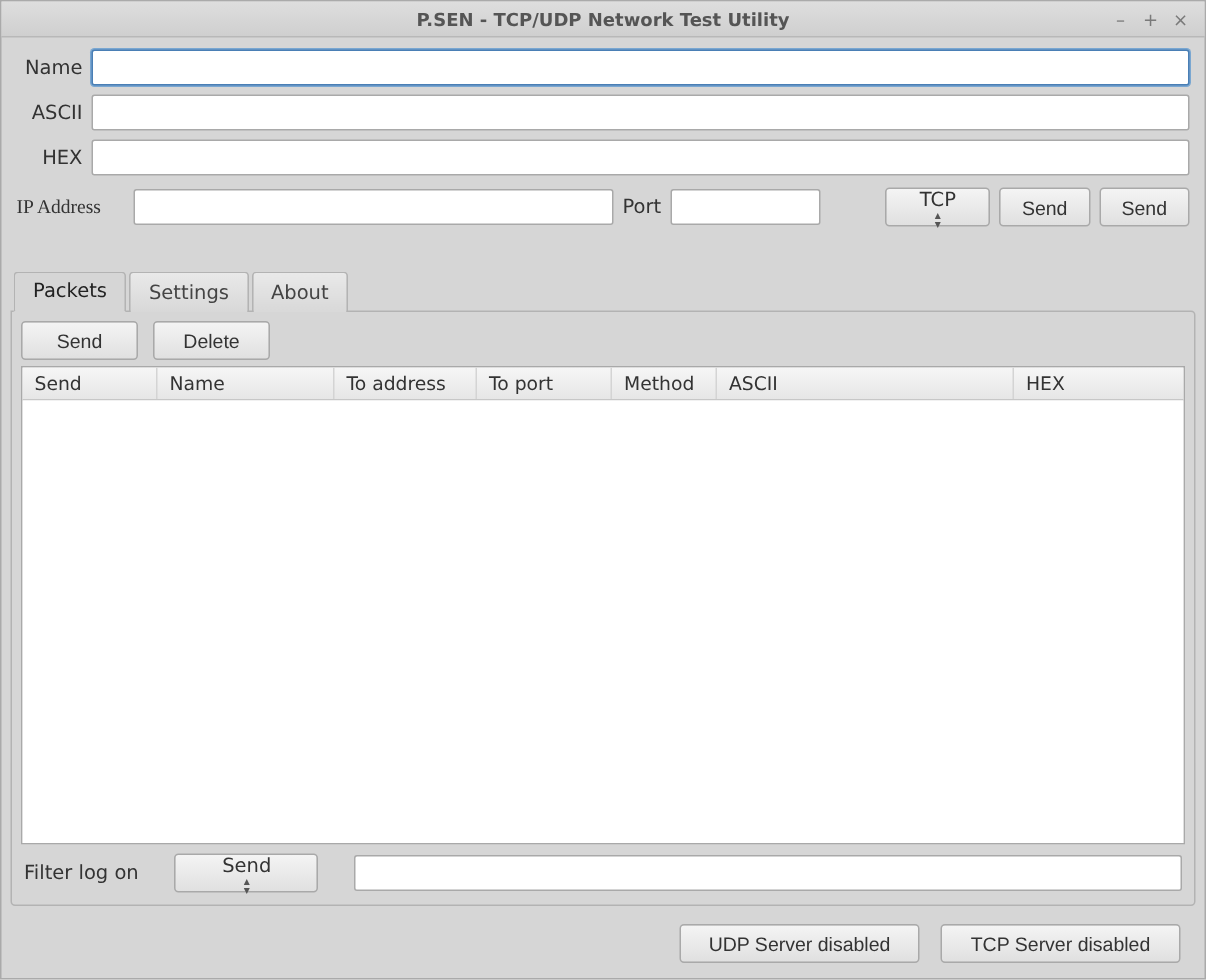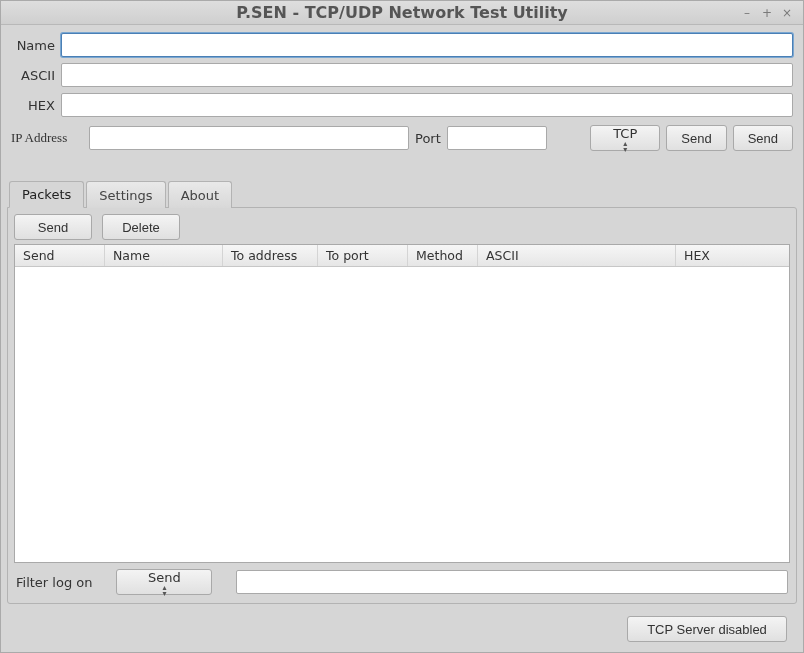--- a/index.html
+++ b/index.html
@@ -26,21 +26,21 @@
     background: linear-gradient(to bottom, #dedede, #cfcfcf);
     border-bottom: 1px solid #b8b8b8;
     display: flex;
     align-items: center;
     position: relative;
   }
   .title-text {
     flex: 1;
     text-align: center;
     font-weight: bold;
-    font-size: 16px;
+    font-size: 12px;
     color: #555;
   }
   .title-controls {
     position: absolute;
     right: 4px;
     top: 0;
     height: 24px;
     display: flex;
     align-items: center;
     gap: 8px;
@@ -277,17 +277,18 @@
           <span class="spin-arrows">
               <span>▴</span>
               <span>▾</span>
             </span>
         </div>
         <input class="text-input filter-input" value="" style="">
       </div>
     </div>
 
     <div class="footer">
+      <button class="btn">UDP Server disabled</button>
       <button class="btn">TCP Server disabled</button>
     </div>
   </div>
 
 </div>
 
 </body></html>

